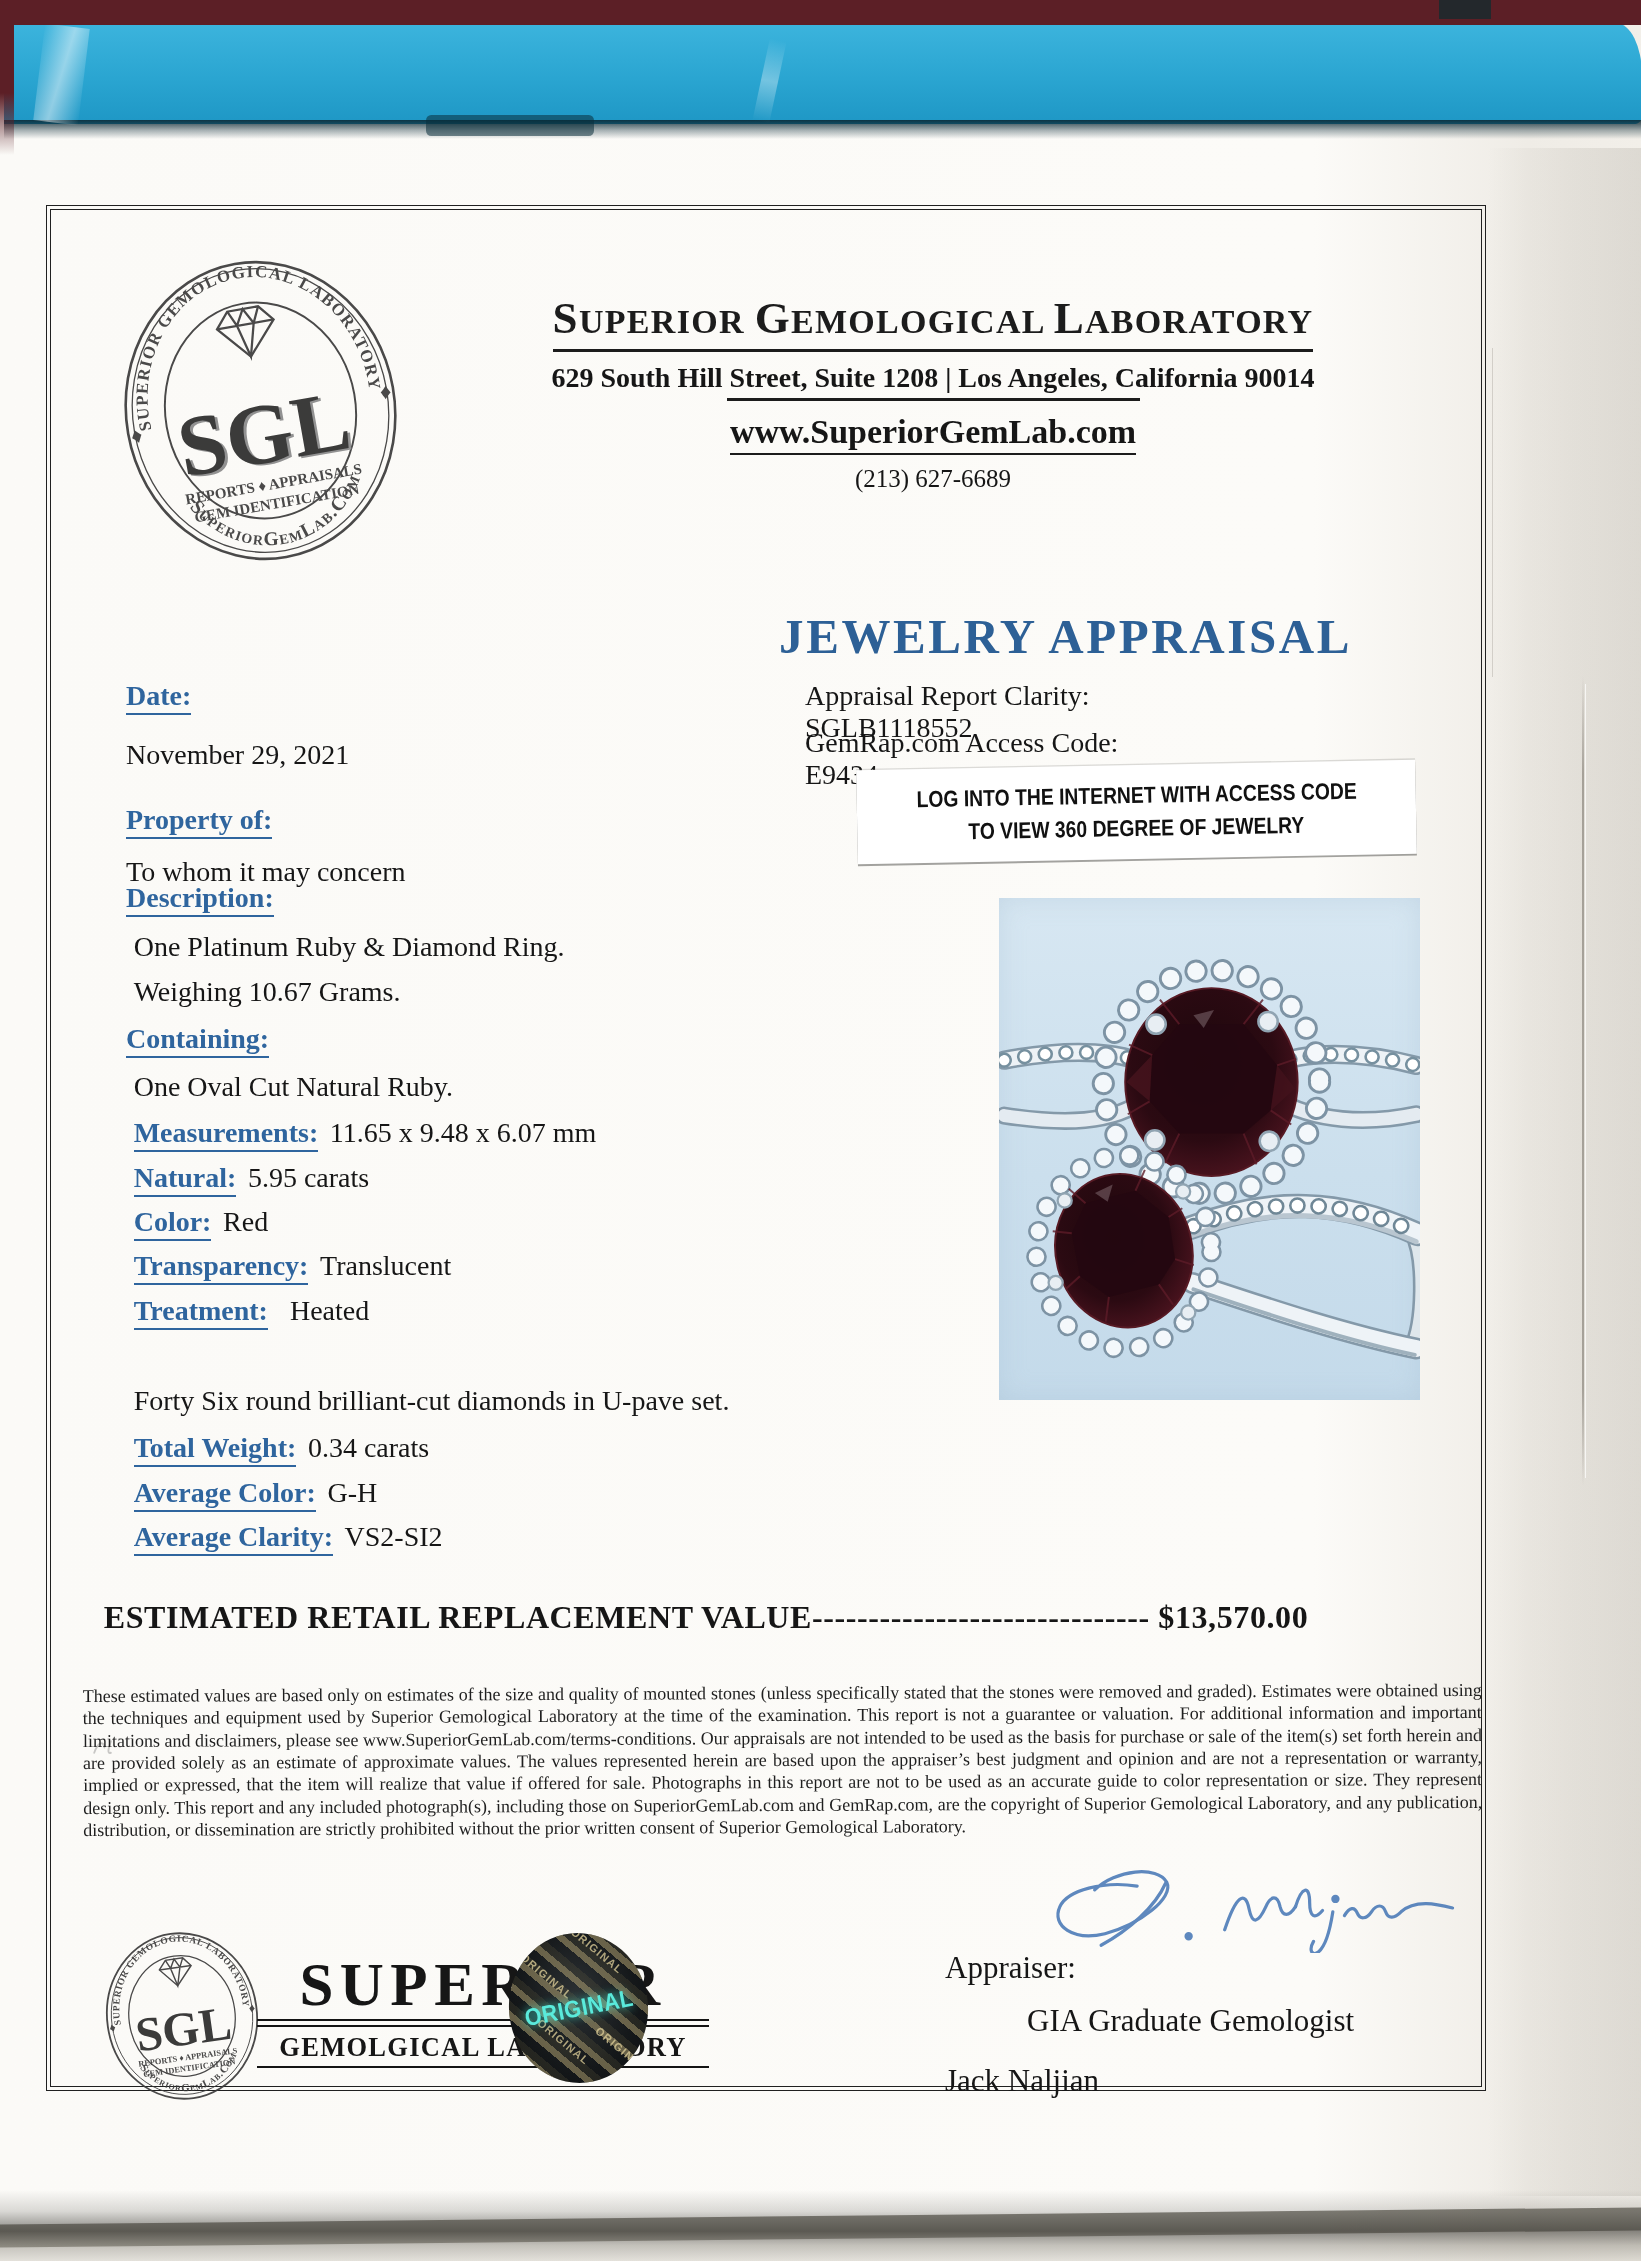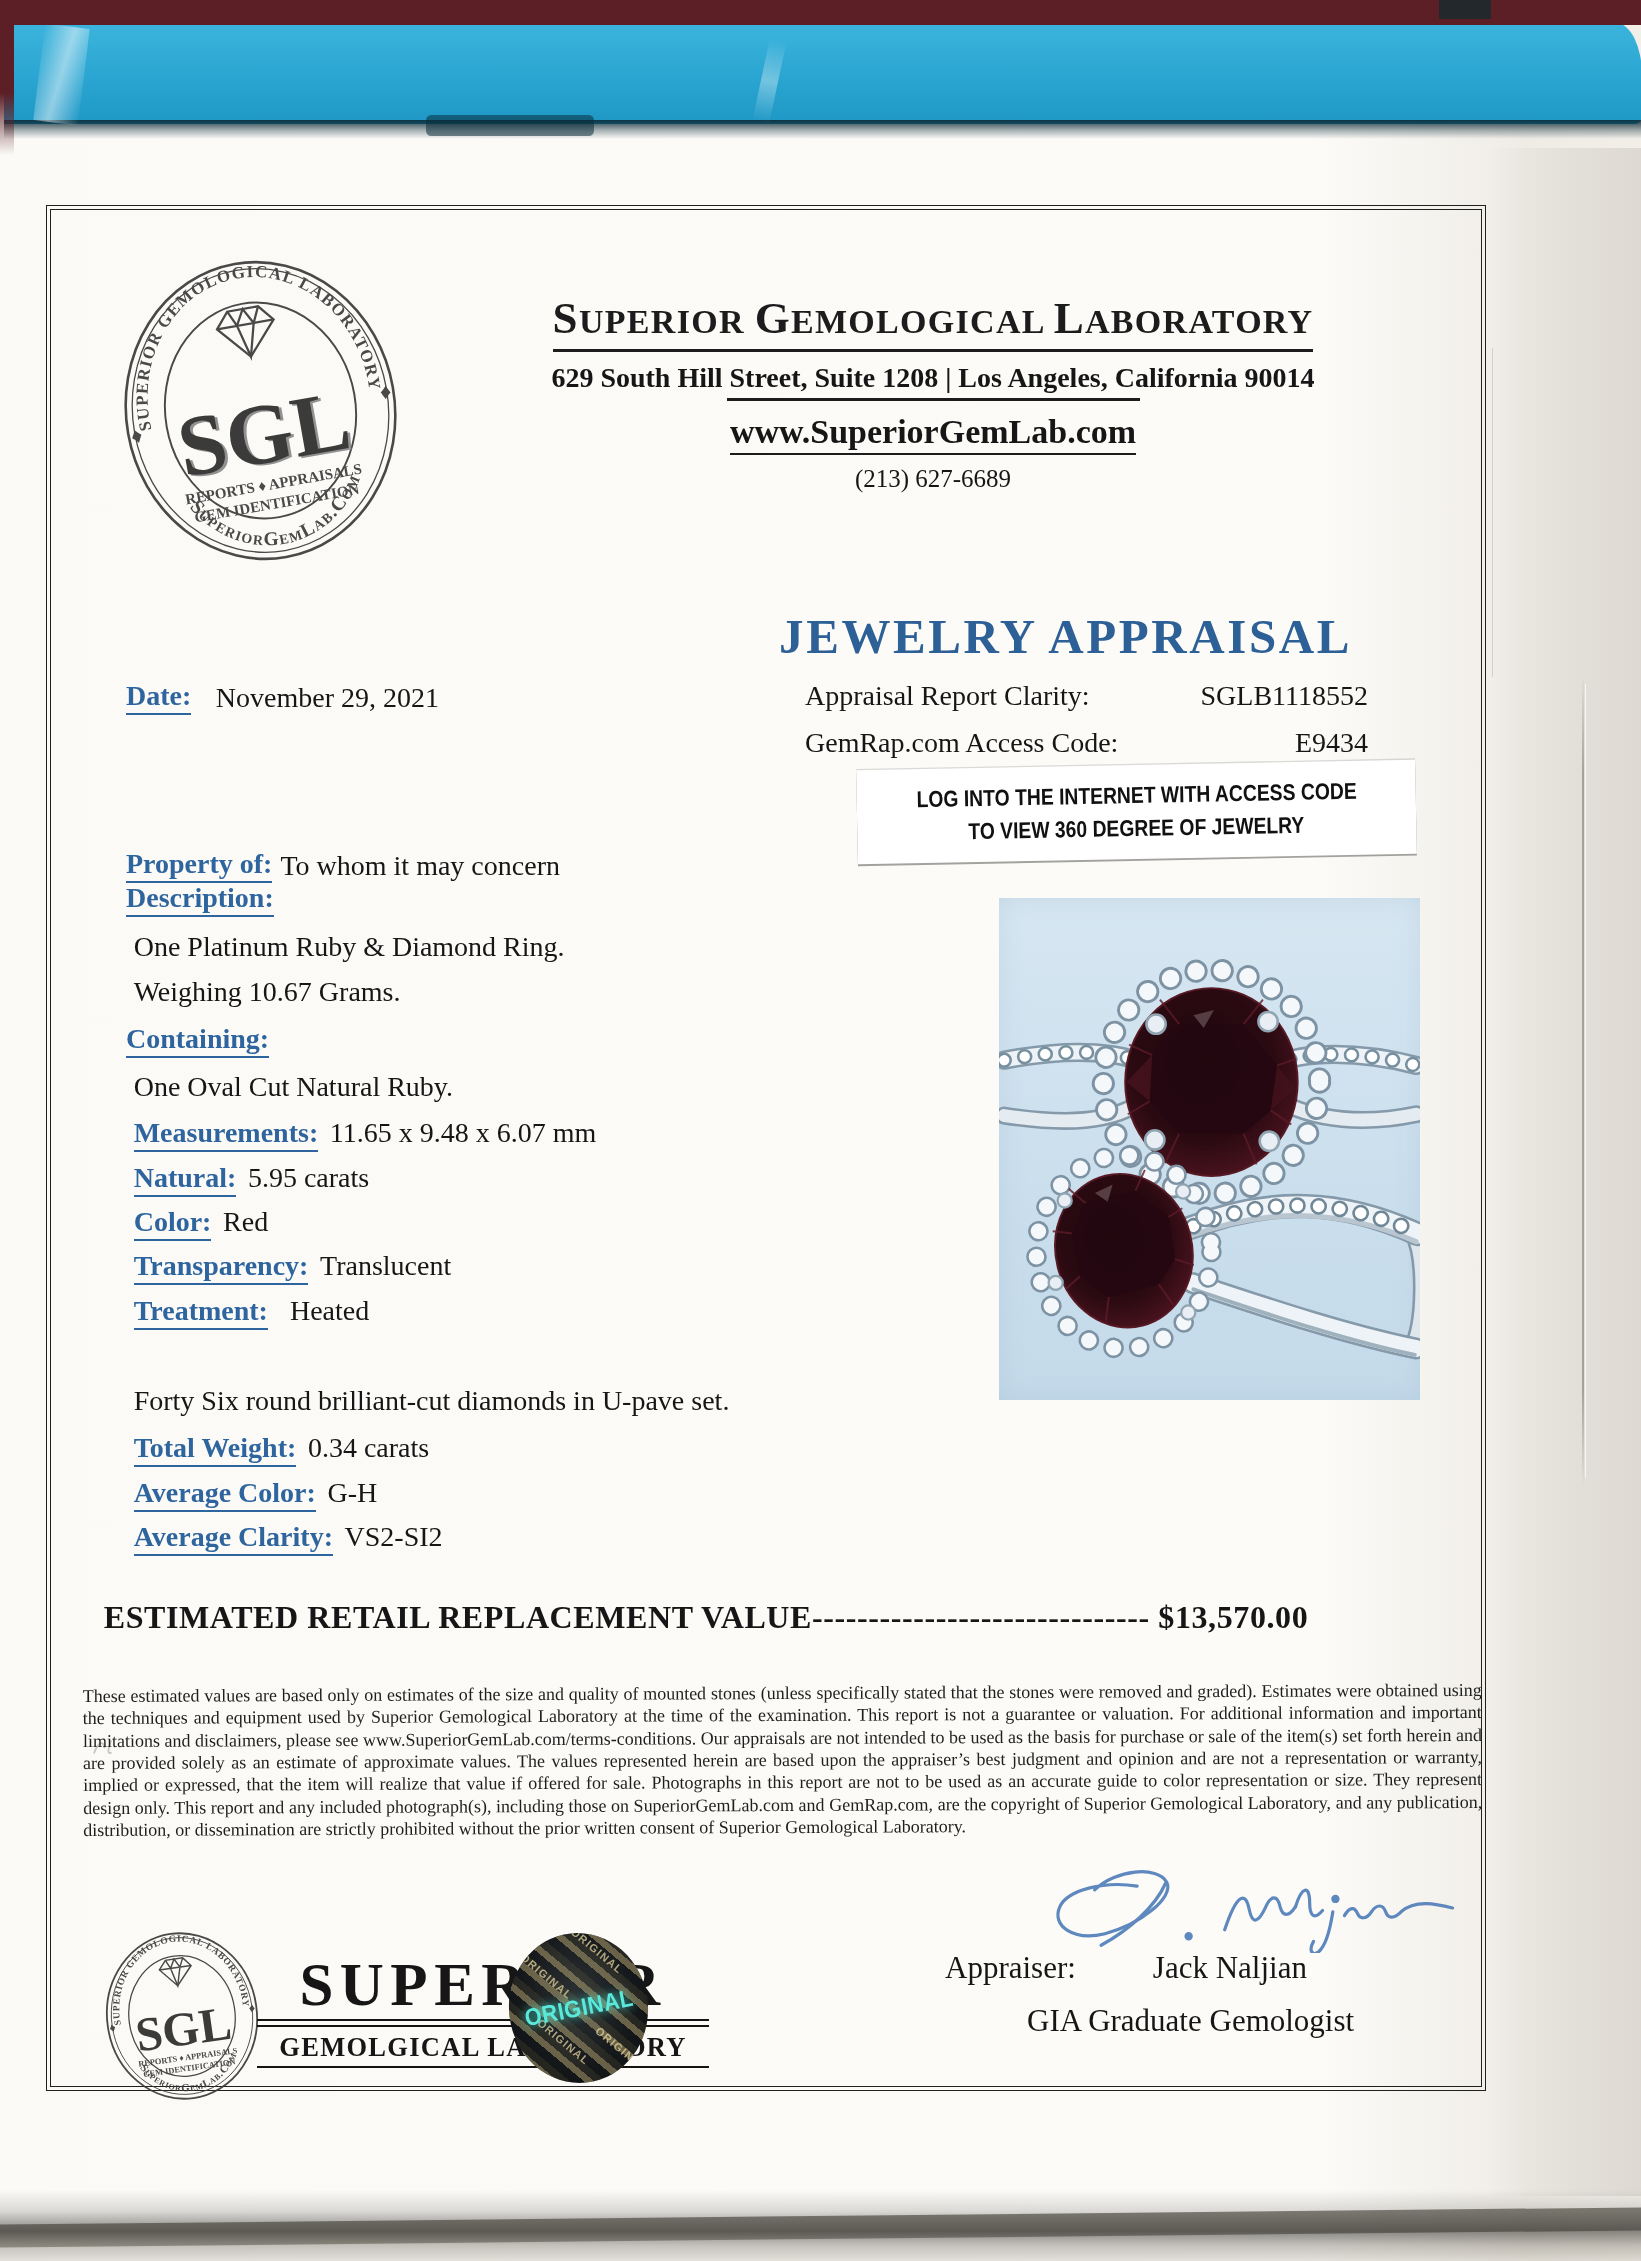--- a/index.html
+++ b/index.html
@@ -34,25 +34,25 @@
   .company{display:inline-block;font-weight:bold;font-size:34px;letter-spacing:1.3px;color:#1c1c1c;border-bottom:3.2px solid #1c1c1c;padding-bottom:5.2px;white-space:nowrap;}
   .company .cap{font-size:45px;}
   .addr{font-size:28px;font-weight:bold;margin-top:10.3px;}
   .addr-rule{width:413px;height:2.6px;background:#1c1c1c;margin:3.9px auto 0 auto;}
   .site{display:inline-block;font-size:34px;font-weight:bold;margin-top:11.6px;border-bottom:2.6px solid #1c1c1c;padding-bottom:2.6px;}
   .phone{font-size:25px;margin-top:10.3px;}
   .doc-title{left:46px;top:608px;width:1306px;text-align:right;color:#2d6096;font-weight:bold;font-size:49px;letter-spacing:2.6px;}
 
   
   .blue-label{color:#2f659e;font-weight:bold;border-bottom:2.6px solid #2f659e;padding-bottom:1.3px;display:inline-block;line-height:1.08;}
-  .row{display:flex;align-items:center;font-size:28px;white-space:nowrap;}
+  .row{display:flex;align-items:flex-start;font-size:28px;white-space:nowrap;flex-direction:column;}
   .date-row{left:126px;top:681px;gap:24.5px;}
   .report-row{left:805px;top:680px;width:563px;justify-content:space-between;}
   .access-row{left:805px;top:727px;width:563px;justify-content:space-between;}
-  .prop-row{left:126px;top:805px;gap:8px;margin-top:44px;}
+  .prop-row{left:126px;top:805px;gap:17px;}
   .notice-box{left:857px;top:765px;width:559px;height:94px;background:#ffffff;transform:rotate(-1.1deg);display:flex;flex-direction:column;align-items:center;justify-content:center;gap:6.5px;box-shadow:0 1.9px 0 rgba(90,90,86,.55),0 -1.3px 0 rgba(120,120,116,.25);}
   .notice-box span{font-family:"Liberation Sans","DejaVu Sans",sans-serif;font-weight:600;font-size:23px;color:#111;transform:scaleX(.84);white-space:nowrap;letter-spacing:0;}
 
   
   .desc{left:126px;top:883px;width:852px;height:665px;font-size:28px;}
   .desc .drow{position:absolute;left:0;white-space:nowrap;display:flex;align-items:baseline;gap:11.6px;}
   .desc .indent{left:7.7px;}
 
   
   .photo{left:999px;top:898px;width:421px;height:502px;background:linear-gradient(180deg,#d7e7f2 0%,#cbdfed 55%,#c4daea 100%);box-shadow:inset 0 0 26px rgba(160,185,205,.35);}

